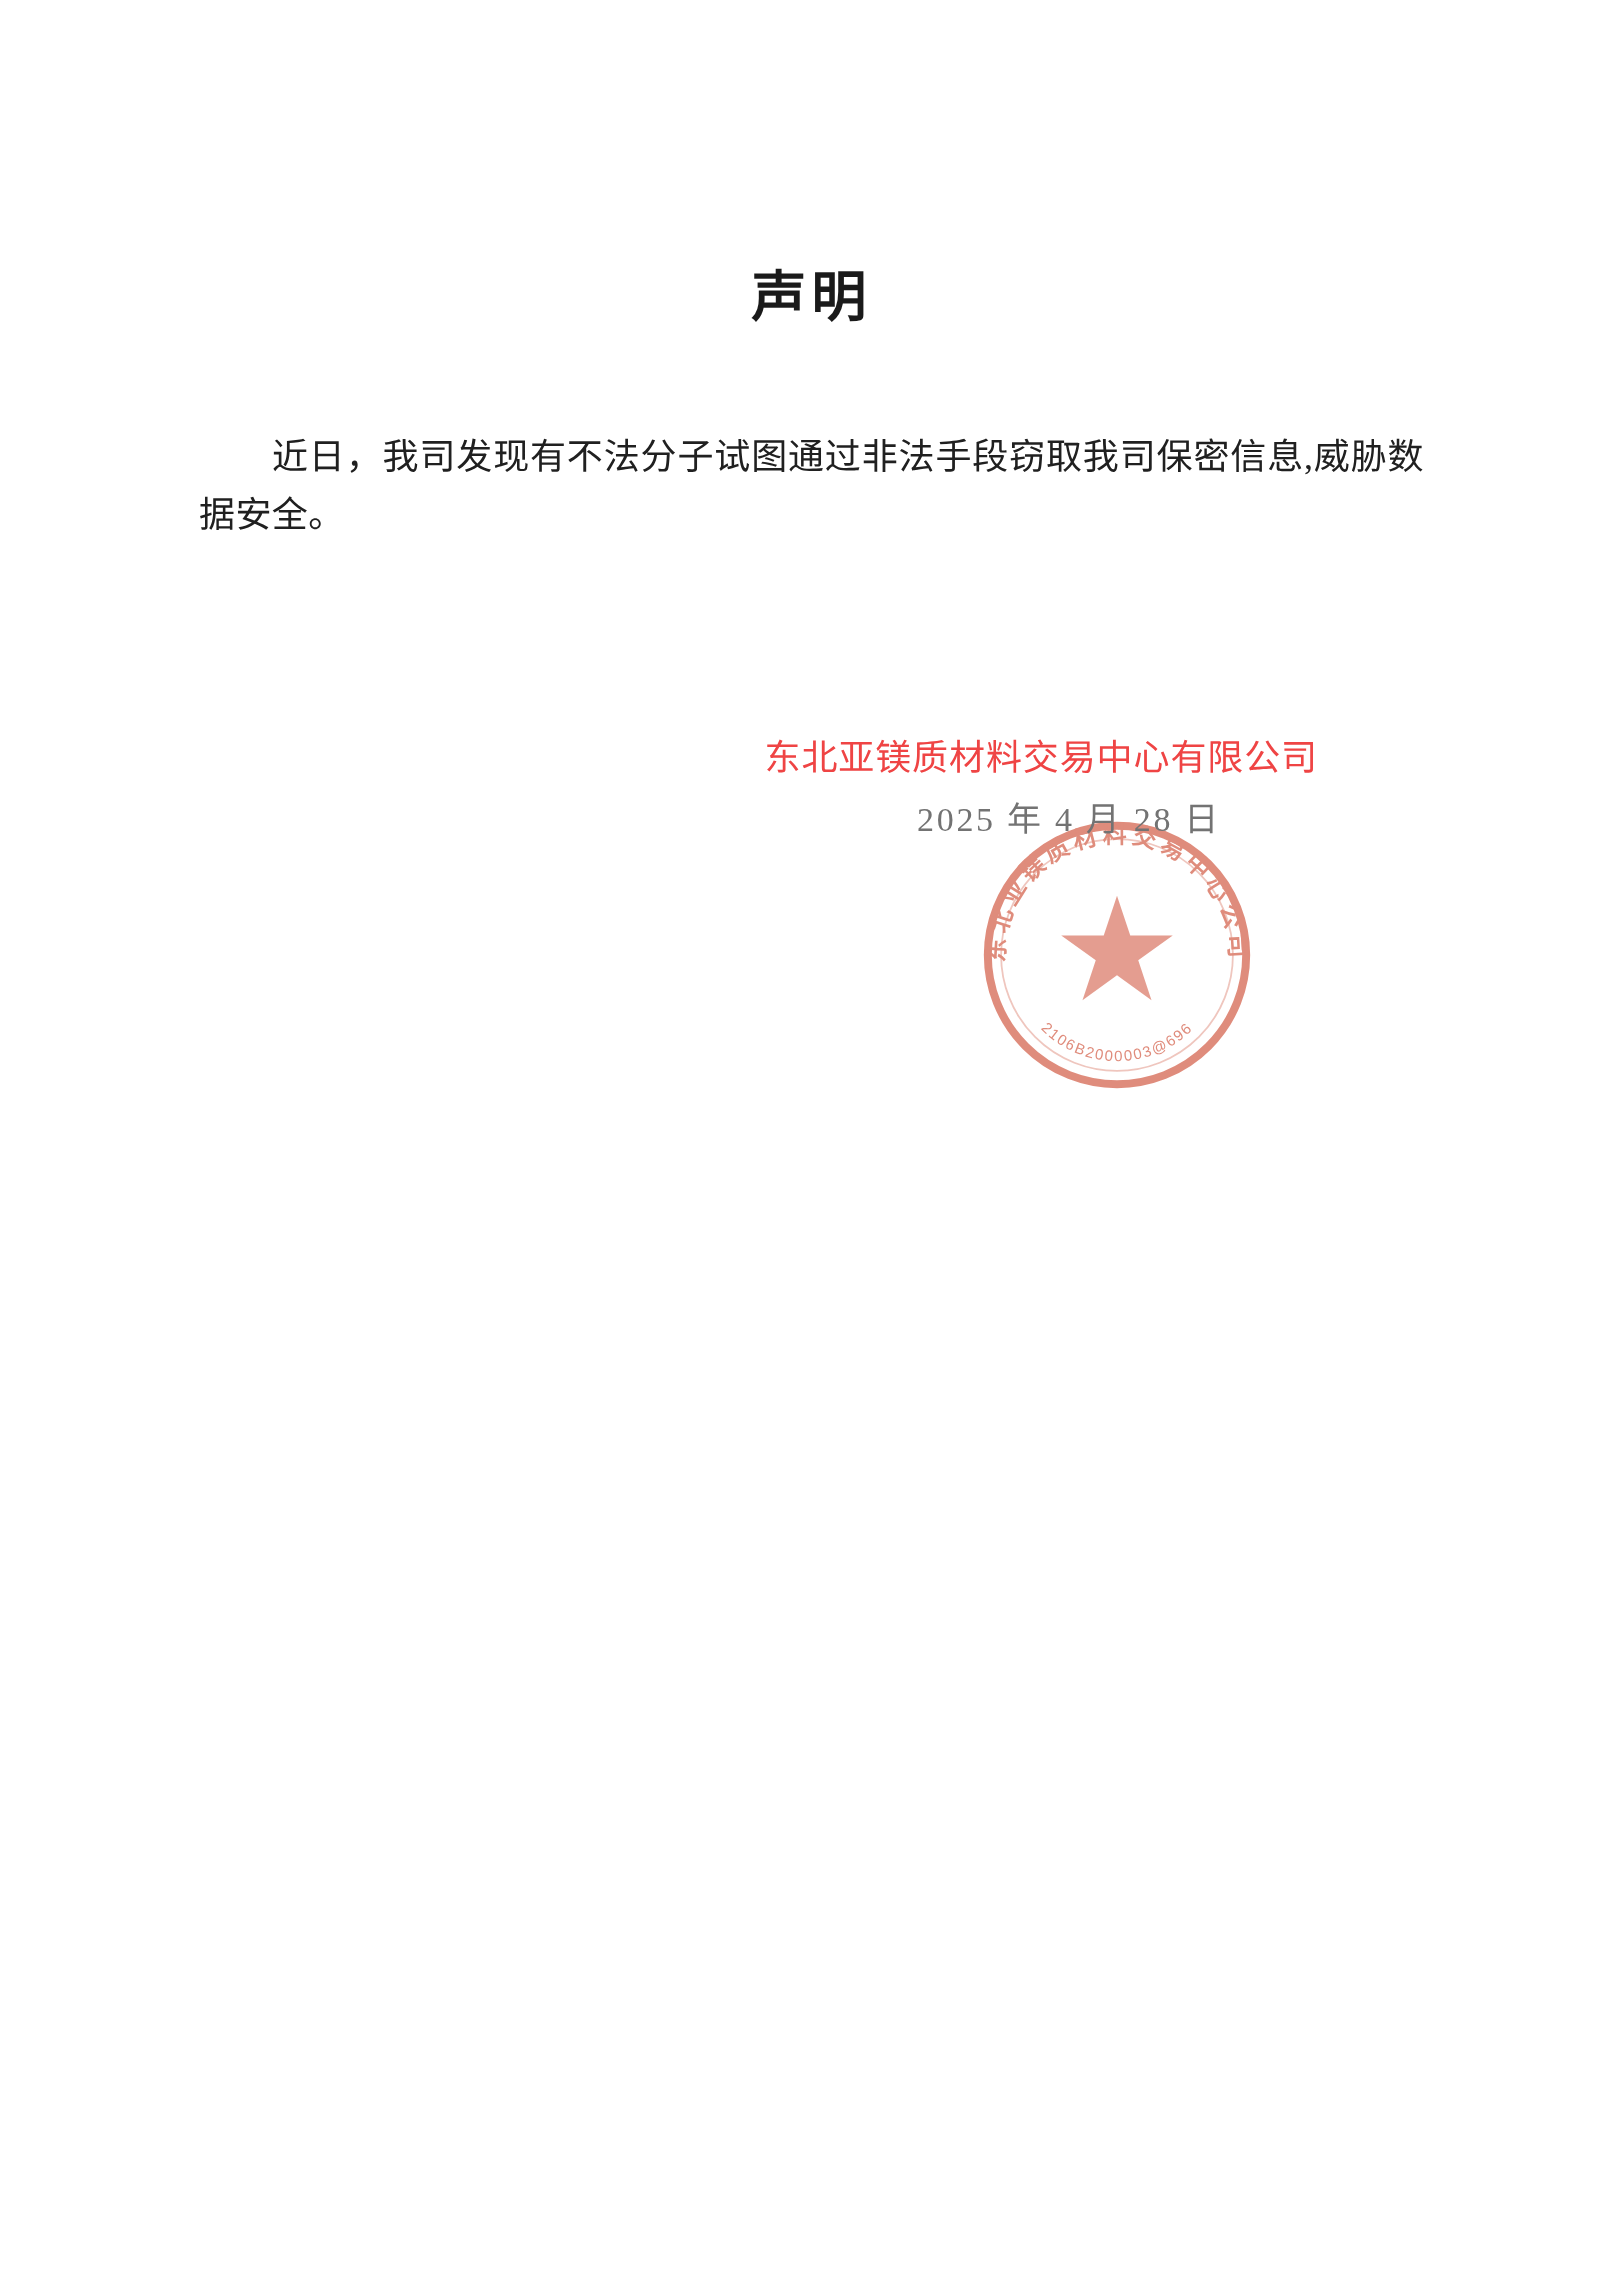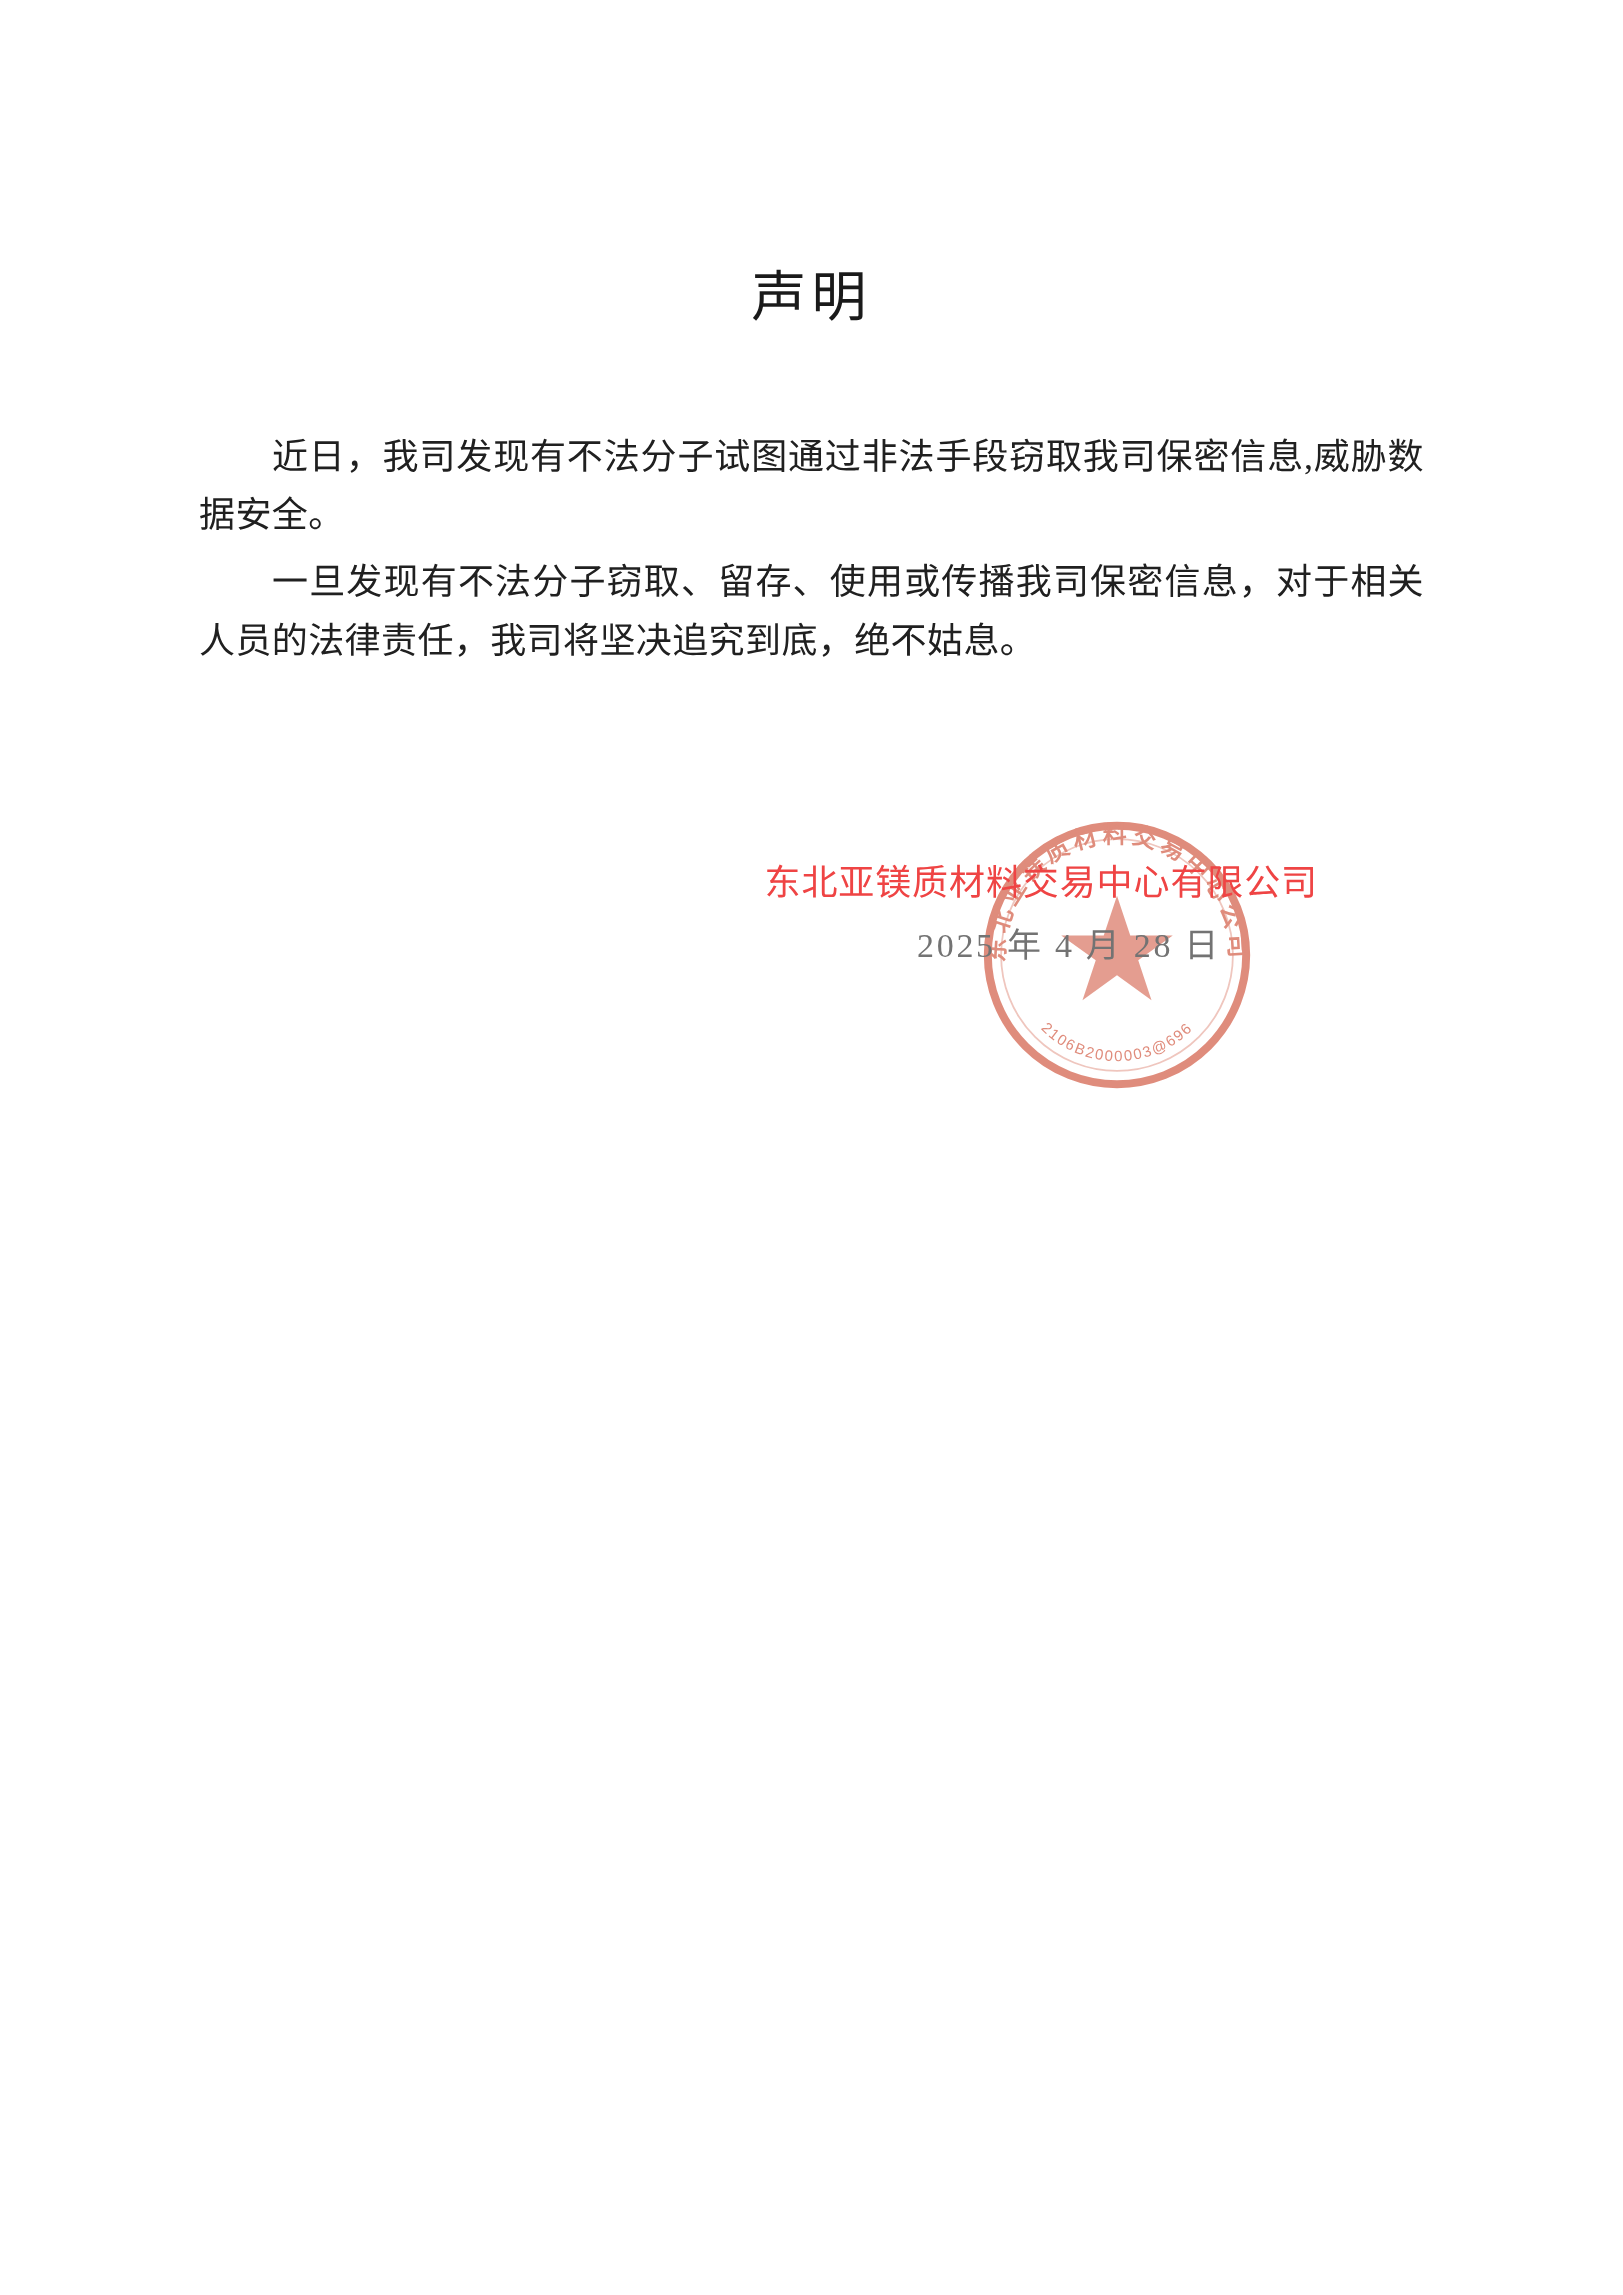--- a/index.html
+++ b/index.html
@@ -20,21 +20,21 @@
     width: 1623px;
     height: 2295px;
     box-sizing: border-box;
     padding: 0 199px;
   }
   .doc-title {
     margin: 0;
     padding-top: 265px;
     text-align: center;
     font-size: 55px;
-    font-weight: normal;
+    font-weight: bold;
     letter-spacing: 5.3px;
     font-family: "Liberation Serif", "DejaVu Serif", serif;
     line-height: 1.2;
   }
   .body-block {
     margin-top: 97px;
   }
   .para {
     margin: 0 0 8.8px 0;
     font-size: 36px;
@@ -85,21 +85,20 @@
 </style>
 </head>
 <body>
 
 <div class="page">
 
   <h1 class="doc-title">声明</h1>
 
   <div class="body-block">
     <p class="para">近日，我司发现有不法分子试图通过非法手段窃取我司保密信息,威胁数据安全。</p>
-    <p class="para">一旦发现有不法分子窃取、留存、使用或传播我司保密信息，对于相关人员的法律责任，我司将坚决追究到底，绝不姑息。</p>
   </div>
 
   <div class="seal">
     <svg width="292" height="292" viewBox="0 0 330 330" xmlns="http://www.w3.org/2000/svg">
       <defs>
         <path id="sealArc" d="M 165,165 m -127,0 a 127,127 0 1 1 254,0" fill="none"></path>
         <path id="sealArcBottom" d="M 45,165 a 120,120 0 0 0 240,0" fill="none"></path>
       </defs>
       <circle cx="165" cy="165" r="146" fill="none" stroke="#d4604a" stroke-width="9"></circle>
       <circle cx="165" cy="165" r="131" fill="none" stroke="#d4604a" stroke-width="2" opacity="0.5"></circle>

